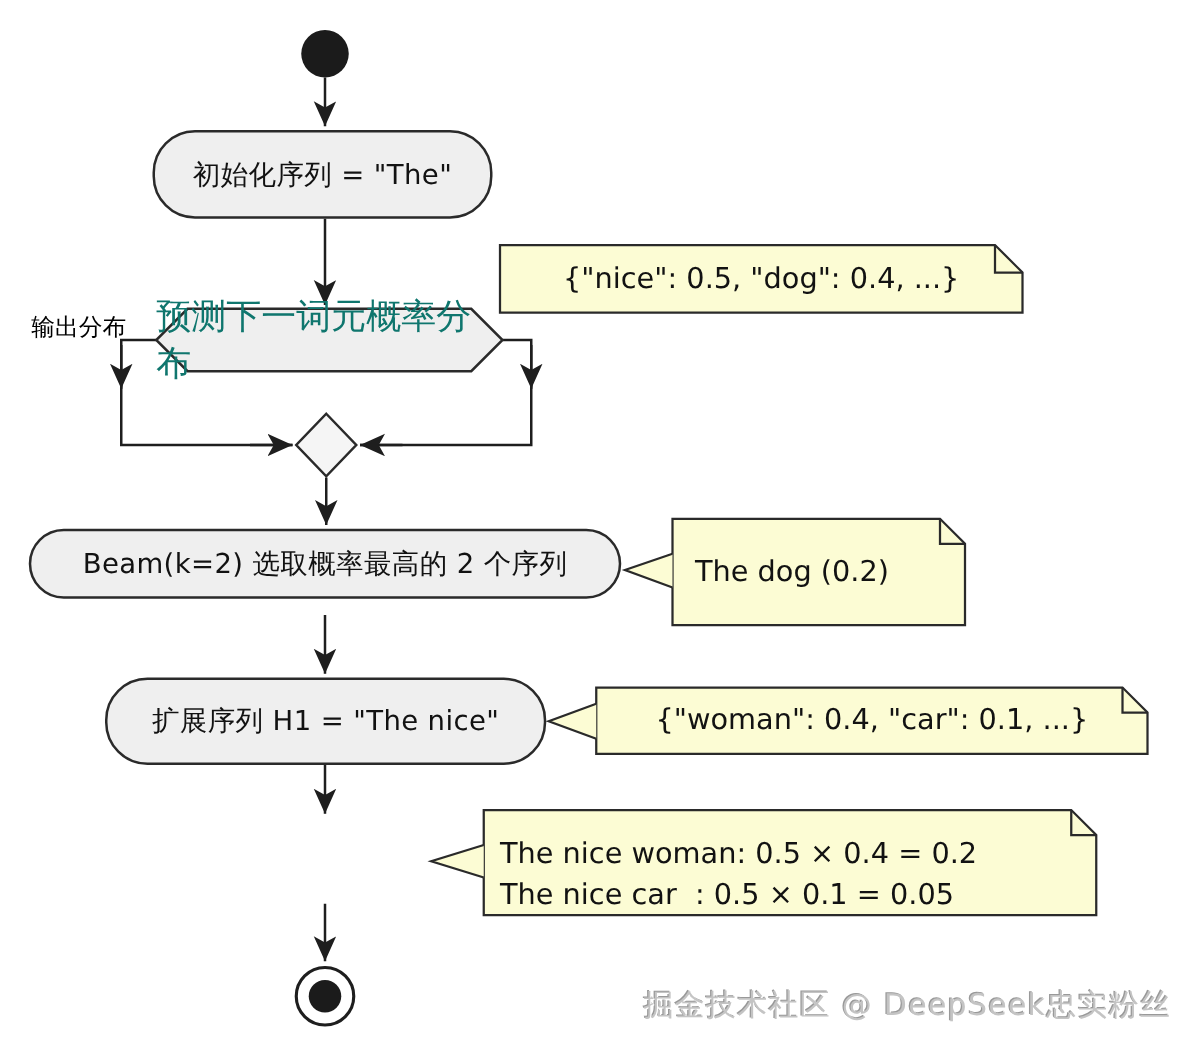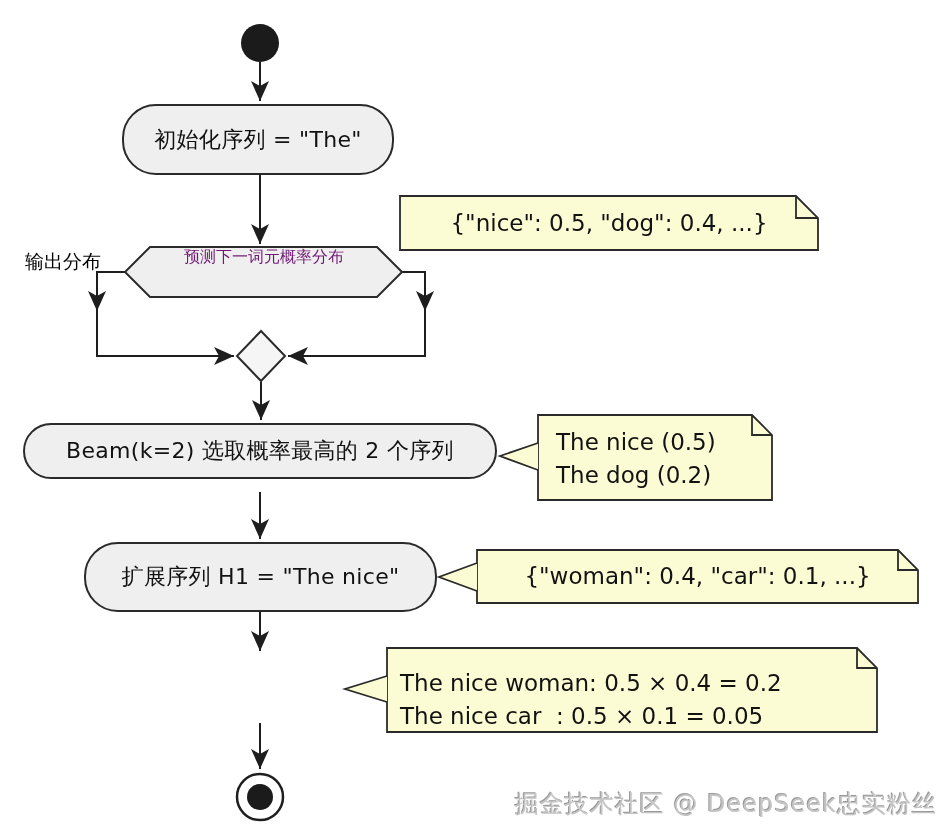--- a/index.html
+++ b/index.html
@@ -7,22 +7,22 @@
        font-family:"DejaVu Sans","Liberation Sans",sans-serif;color:#121212;}
   #stage{position:absolute;left:0;top:0;width:951px;height:840px;}
   svg#wires{position:absolute;left:0;top:0;width:951px;height:840px;}
   svg .edge{stroke:#1e1e1e;stroke-width:2;fill:none;}
   svg .shape{stroke:#2a2a2a;stroke-width:2;}
   svg .noteshape{stroke:#2a2a2a;stroke-width:1.8;}
   .activity{position:absolute;box-sizing:border-box;background:#efefef;
     border:2px solid #2a2a2a;border-radius:34px;display:flex;align-items:center;
     justify-content:center;font-size:22px;color:#121212;text-align:center;
     letter-spacing:0.3px;}
-  .hexlabel{position:absolute;display:flex;align-items:flex-start;justify-content:center;
-    font-size:16px;color:#701a75;}
+  .hexlabel{position:absolute;display:flex;align-items:center;justify-content:center;
+    font-size:28px;color:#0f766e;}
   .branchlabel{position:absolute;font-size:19px;color:#000000;}
   .notetext{position:absolute;font-size:23px;color:#121212;display:flex;
     flex-direction:column;justify-content:center;}
   .notetext.center{align-items:center;}
   .notetext .nline{line-height:33px;white-space:pre;}
   .watermark{position:absolute;font-size:24px;letter-spacing:1px;color:#c4c4c4;
     text-shadow:1px 1px 0 #ffffff,-1px -1px 0 #999999;}
 </style>
 </head>
 <body>
@@ -96,21 +96,20 @@
   <div class="activity" style="left:84px;top:542px;width:353px;height:70px;">
     <span>扩展序列 H1 = "The nice"</span>
   </div>
 
 
   <div class="notetext center" style="left:400px;top:196px;width:418px;height:54px;">
     <span class="nline">{"nice": 0.5, "dog": 0.4, ...}</span>
   </div>
 
   <div class="notetext" style="left:556px;top:417px;width:210px;height:83px;">
-    <span class="nline">The nice (0.5)</span>
     <span class="nline">The dog (0.2)</span>
   </div>
 
   <div class="notetext center" style="left:477px;top:550px;width:441px;height:53px;">
     <span class="nline">{"woman": 0.4, "car": 0.1, ...}</span>
   </div>
 
   <div class="notetext" style="left:400px;top:650px;width:470px;height:99px;">
     <span class="nline">The nice woman: 0.5 × 0.4 = 0.2</span>
     <span class="nline">The nice car  : 0.5 × 0.1 = 0.05</span>

